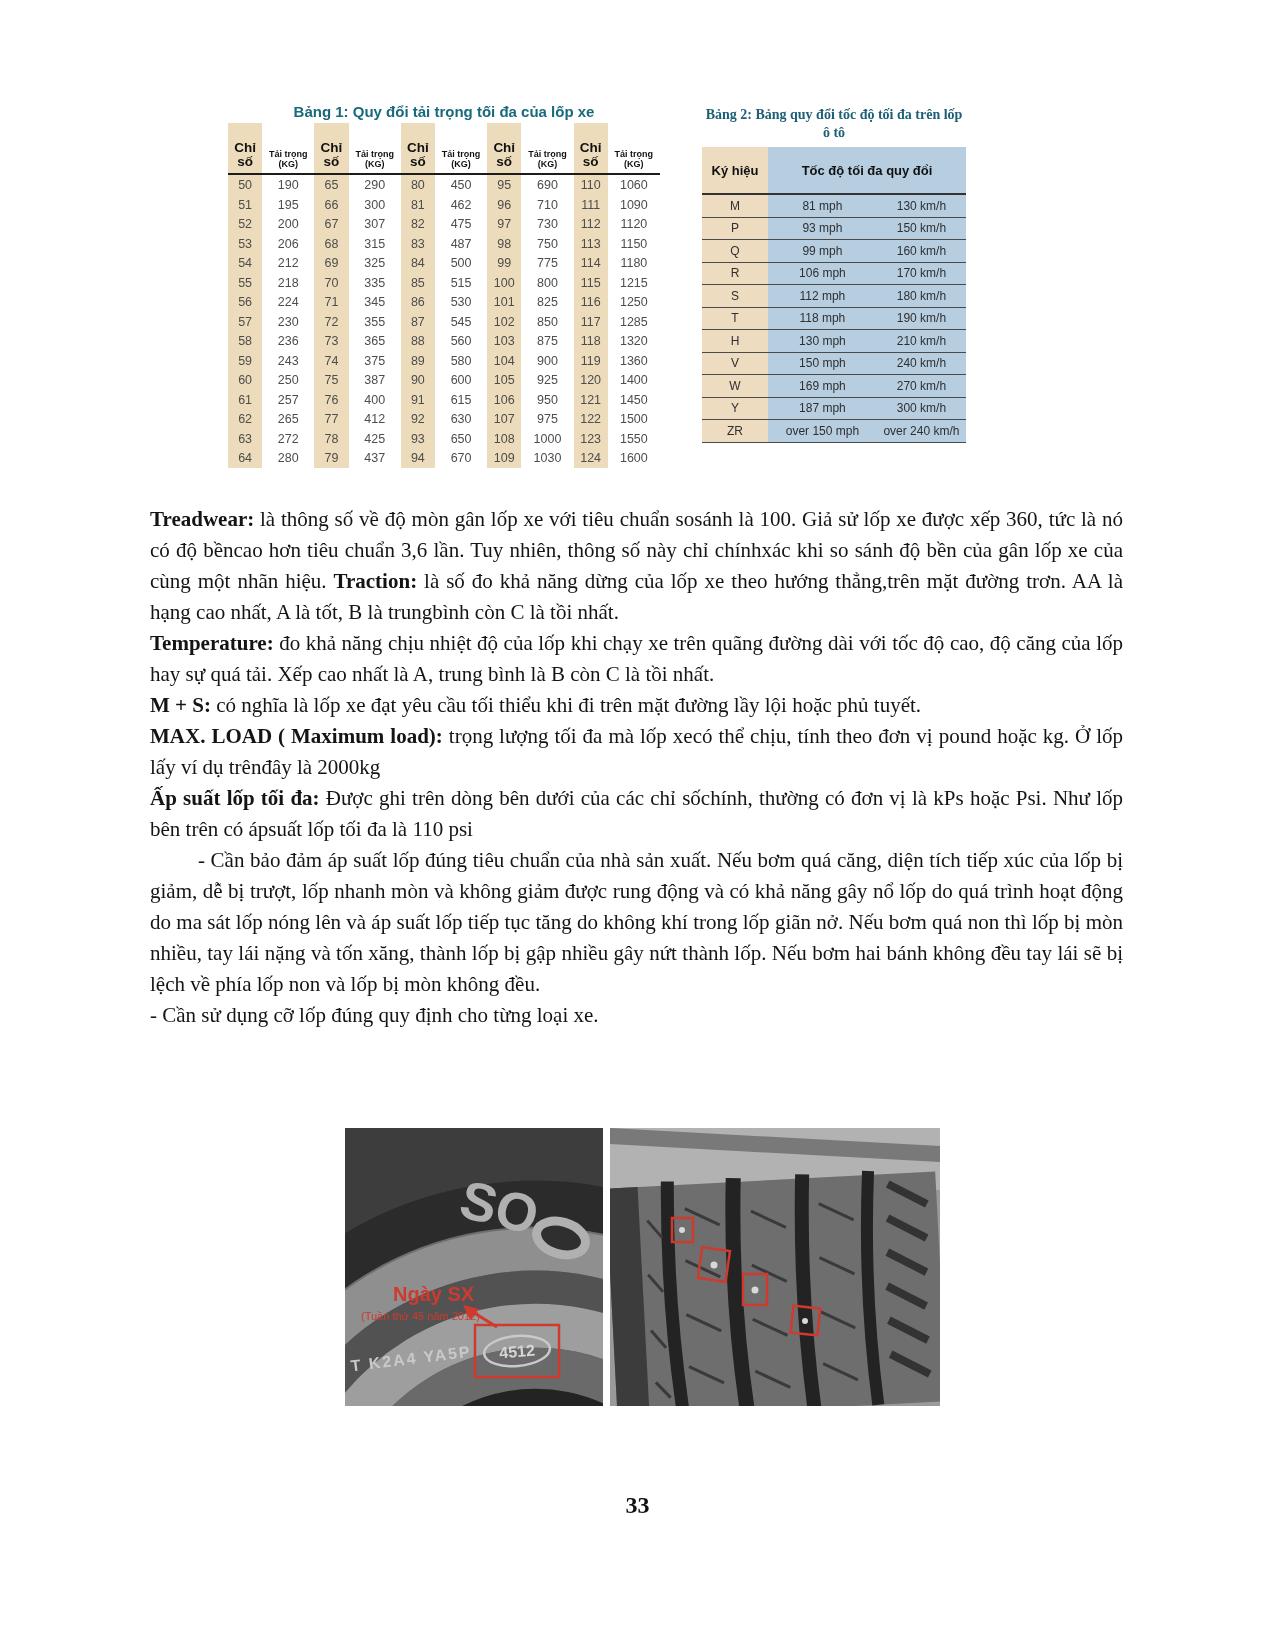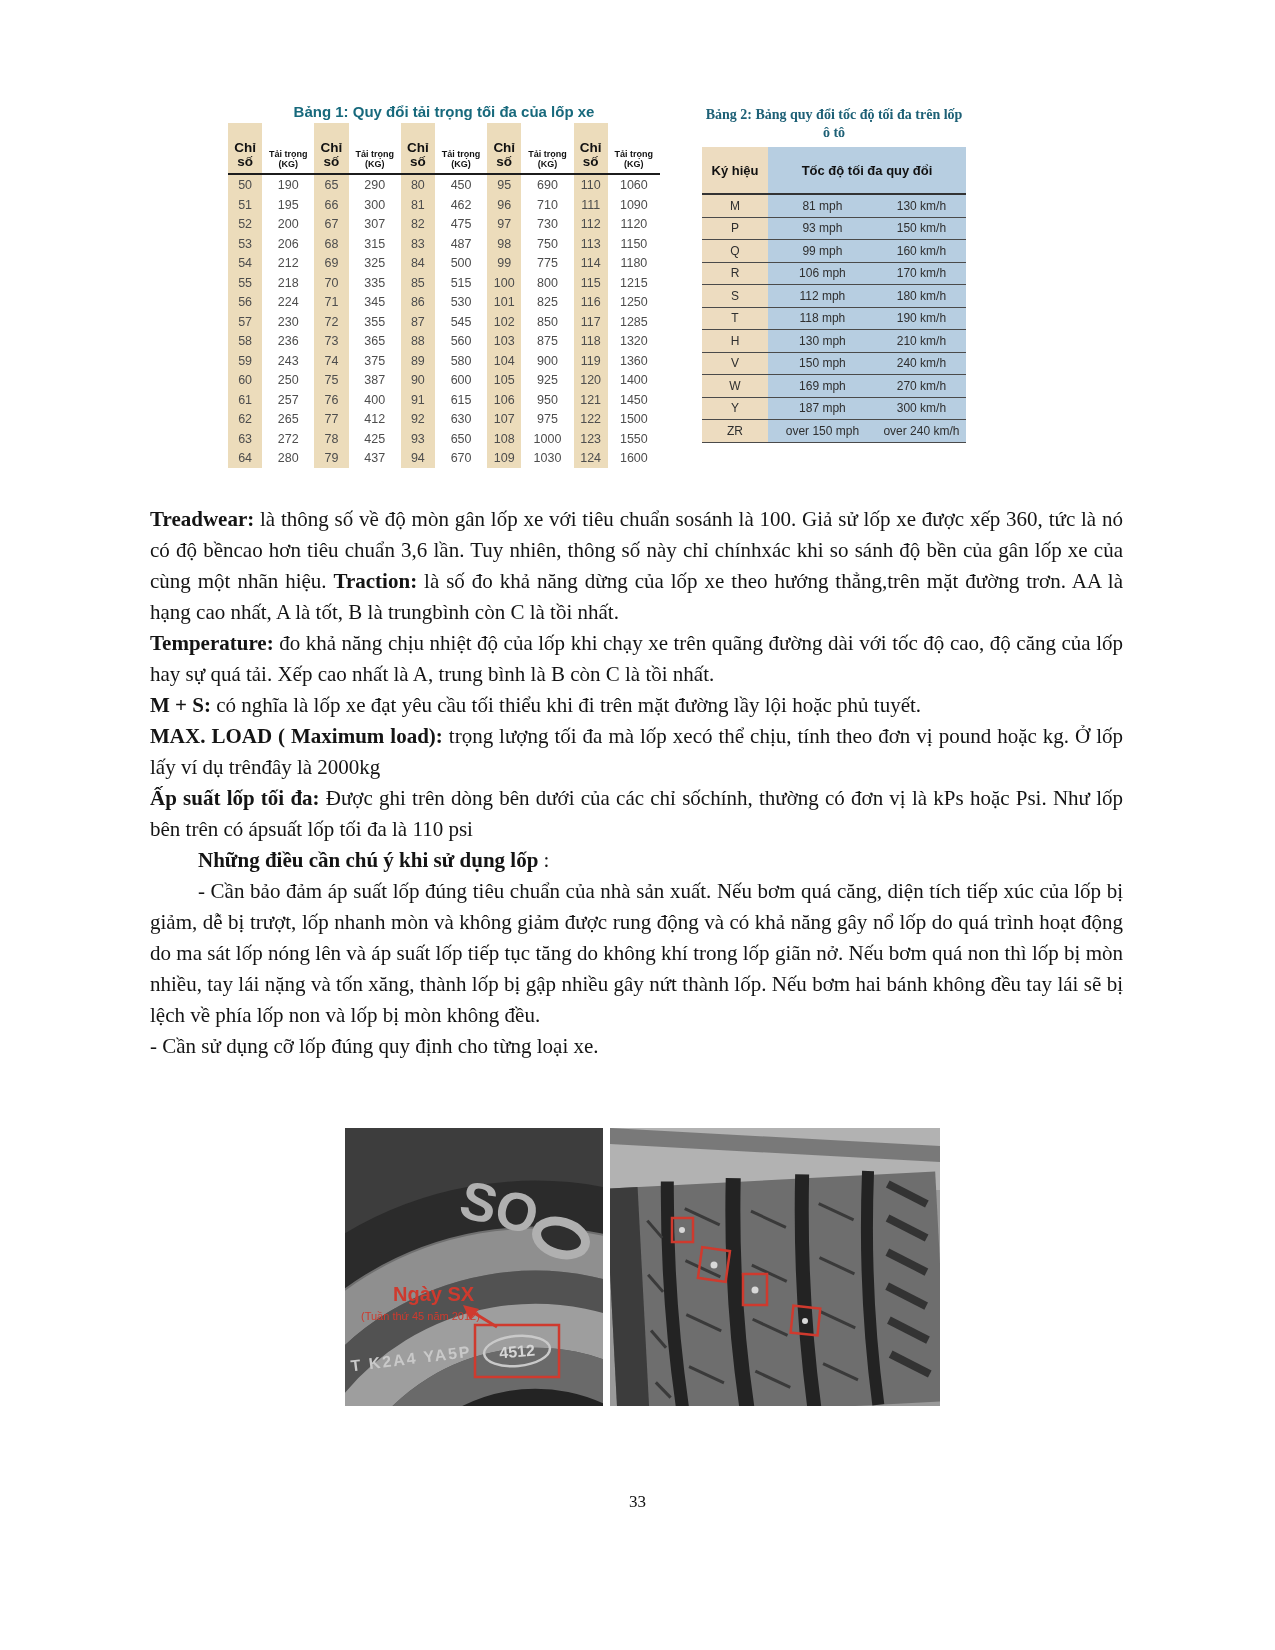--- a/index.html
+++ b/index.html
@@ -34,21 +34,21 @@
   .body-text{position:absolute;left:150px;top:504px;width:973px;font-size:21px;line-height:31px;text-align:justify;color:#141414;}
   .body-text p{margin:0;}
   .body-text p.heading-indent{text-indent:48px;}
   .body-text p.first-indent{text-indent:48px;}
 
   
   .img-left{position:absolute;left:345px;top:1128px;width:258px;height:278px;}
   .img-right{position:absolute;left:610px;top:1128px;width:330px;height:278px;}
 
   
-  .pagenum{position:absolute;left:0;top:1492px;width:1275px;text-align:center;font-size:17px;color:#111;}
+  .pagenum{position:absolute;left:0;top:1492px;width:1275px;text-align:center;font-size:24px;color:#111;font-weight:bold;}
 </style>
 </head>
 <body>
 
 <div class="page">
 
   <div class="t1wrap">
     <div class="t1title">Bảng 1: Quy đổi tải trọng tối đa của lốp xe</div>
     <table class="t1">
       <thead>
@@ -319,21 +319,20 @@
     </table>
   </div>
 
 
   <div class="body-text">
       <p><b>Treadwear:</b> là thông số về độ mòn gân lốp xe với tiêu chuẩn sosánh là 100. Giả sử lốp xe được xếp 360, tức là nó có độ bềncao hơn tiêu chuẩn 3,6 lần. Tuy nhiên, thông số này chỉ chínhxác khi so sánh độ bền của gân lốp xe của cùng một nhãn hiệu. <b>Traction:</b> là số đo khả năng dừng của lốp xe theo hướng thẳng,trên mặt đường trơn. AA là hạng cao nhất, A là tốt, B là trungbình còn C là tồi nhất.</p>
       <p><b>Temperature:</b> đo khả năng chịu nhiệt độ của lốp khi chạy xe trên quãng đường dài với tốc độ cao, độ căng của lốp hay sự quá tải. Xếp cao nhất là A, trung bình là B còn C là tồi nhất.</p>
       <p><b>M + S:</b> có nghĩa là lốp xe đạt yêu cầu tối thiểu khi đi trên mặt đường lầy lội hoặc phủ tuyết.</p>
       <p><b>MAX. LOAD ( Maximum load):</b> trọng lượng tối đa mà lốp xecó thể chịu, tính theo đơn vị pound hoặc kg. Ở lốp lấy ví dụ trênđây là 2000kg</p>
       <p><b>Ấp suất lốp tối đa:</b> Được ghi trên dòng bên dưới của các chỉ sốchính, thường có đơn vị là kPs hoặc Psi. Như lốp bên trên có ápsuất lốp tối đa là 110 psi</p>
-      <p class="heading-indent"><b>Những điều cần chú ý khi sử dụng lốp</b> :</p>
       <p class="first-indent">- Cần bảo đảm áp suất lốp đúng tiêu chuẩn của nhà sản xuất. Nếu bơm quá căng, diện tích tiếp xúc của lốp bị giảm, dễ bị trượt, lốp nhanh mòn và không giảm được rung động và có khả năng gây nổ lốp do quá trình hoạt động do ma sát lốp nóng lên và áp suất lốp tiếp tục tăng do không khí trong lốp giãn nở. Nếu bơm quá non thì  lốp bị mòn nhiều, tay lái nặng và tốn xăng, thành lốp bị gập nhiều gây nứt thành lốp. Nếu bơm hai bánh không đều tay lái sẽ bị lệch về phía lốp non và lốp bị mòn không đều.</p>
       <p>- Cần sử dụng cỡ lốp đúng quy định cho từng loại xe.</p>
     </div>
 
   <div class="img-left">
     <svg width="258" height="278" viewBox="0 0 258 278">
       <rect width="258" height="278" fill="#6f6f6f"></rect>
       <rect x="0" y="180" width="258" height="98" fill="#565656"></rect>
       <g transform="rotate(-10 129 139)" fill="none" stroke-linecap="butt">
         <circle cx="140" cy="430" r="425" stroke="#3d3d3d" stroke-width="120"></circle>

